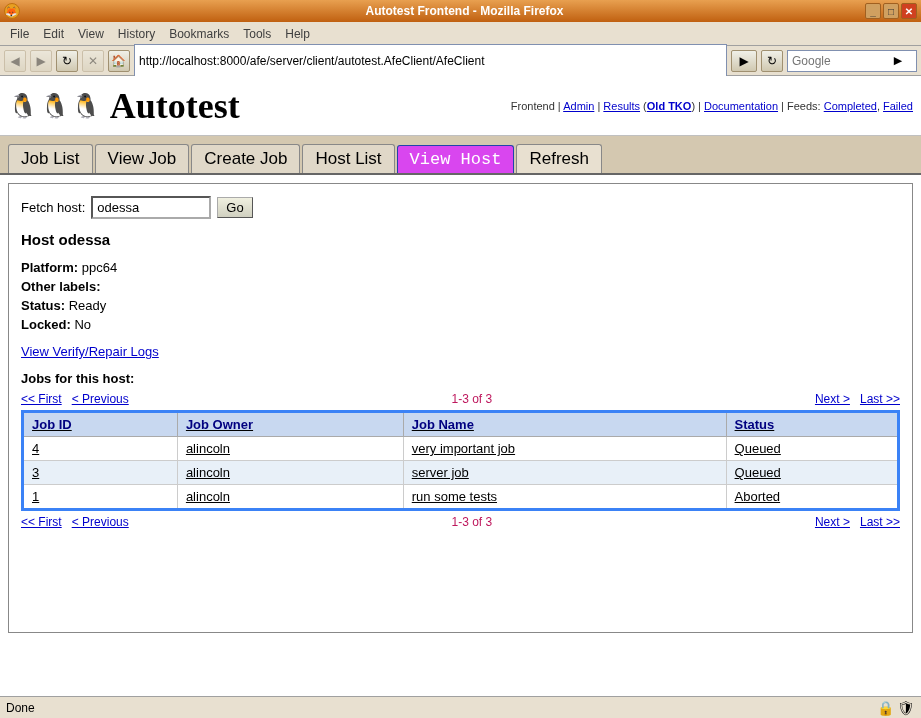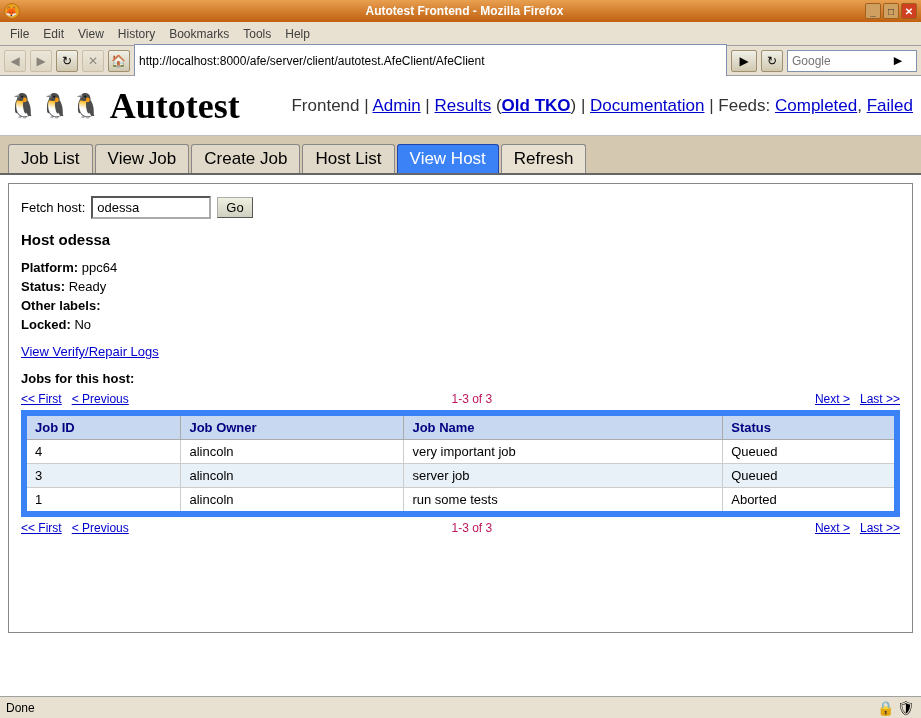--- a/index.html
+++ b/index.html
@@ -96,21 +96,21 @@
       align-items: center;
       justify-content: space-between;
       padding: 4px 8px;
       height: 60px;
     }
     .logo-area { display: flex; align-items: center; gap: 8px; }
     .logo-text { font-size: 36px; font-weight: bold; color: black; font-family: Georgia, serif; }
     .tux-icons { display: flex; gap: 2px; }
     .tux { font-size: 24px; }
 
-    .header-links { font-size: 17px; color: #333; }
+    .header-links { font-size: 11px; color: #333; }
     .header-links a { color: #0000cc; text-decoration: underline; cursor: pointer; }
 
     
     .tab-bar {
       background: #d4c8b0;
       display: flex;
       align-items: flex-end;
       padding: 8px 8px 0 8px;
       gap: 2px;
       border-bottom: 2px solid #666;
@@ -119,23 +119,24 @@
       padding: 4px 12px;
       background: #e0d8c8;
       border: 1px solid #888;
       border-bottom: none;
       cursor: pointer;
       font-size: 17px;
       color: #000;
       border-radius: 3px 3px 0 0;
     }
     .tab.active {
-      background: #3b82f6;
+      background: #d946ef;
       color: white;
       border-color: #2244aa;
+      font-family: Liberation Mono, monospace;
     }
     .tab.plain {
       background: #e8e0d0;
       border: 1px solid #888;
       border-bottom: none;
     }
 
     
     .content-panel {
       margin: 8px;
@@ -168,21 +169,21 @@
     .pagination-row {
       display: flex;
       justify-content: space-between;
       font-size: 12px;
       margin-bottom: 4px;
       gap: 22px;
     }
     .pagination-row a { color: #0000cc; text-decoration: underline; cursor: pointer; }
     .page-info { color: #be185d; }
 
-    .jobs-table { width: 100%; border-collapse: collapse; border: 6px solid #3b82f6; font-size: 13px; }
+    .jobs-table { width: 100%; border-collapse: collapse; border: 3px solid #3b82f6; font-size: 13px; text-decoration: underline; }
     .jobs-table th {
       background: #c8d8f0;
       border: 1px solid #aaa;
       padding: 4px 8px;
       text-align: left;
       font-weight: bold;
       color: #000080;
     }
     .jobs-table td {
       border: 1px solid #ccc;
@@ -299,26 +300,26 @@
         <button class="fetch-go-btn">Go</button>
       </div>
 
       <div class="host-title">Host odessa</div>
       <div class="info-section">
         <div class="info-row">
           <span class="label">Platform:</span>
           <span>ppc64</span>
         </div>
         <div class="info-row">
+          <span class="label">Other labels:</span>
+          <span></span>
+        </div>
+        <div class="info-row">
           <span class="label">Status:</span>
           <span>Ready</span>
-        </div>
-        <div class="info-row">
-          <span class="label">Other labels:</span>
-          <span></span>
         </div>
         <div class="info-row">
           <span class="label">Locked:</span>
           <span>No</span>
         </div>
       </div>
 
       <a class="view-logs-link">View Verify/Repair Logs</a>
 
       <div class="jobs-section-title">Jobs for this host:</div>

